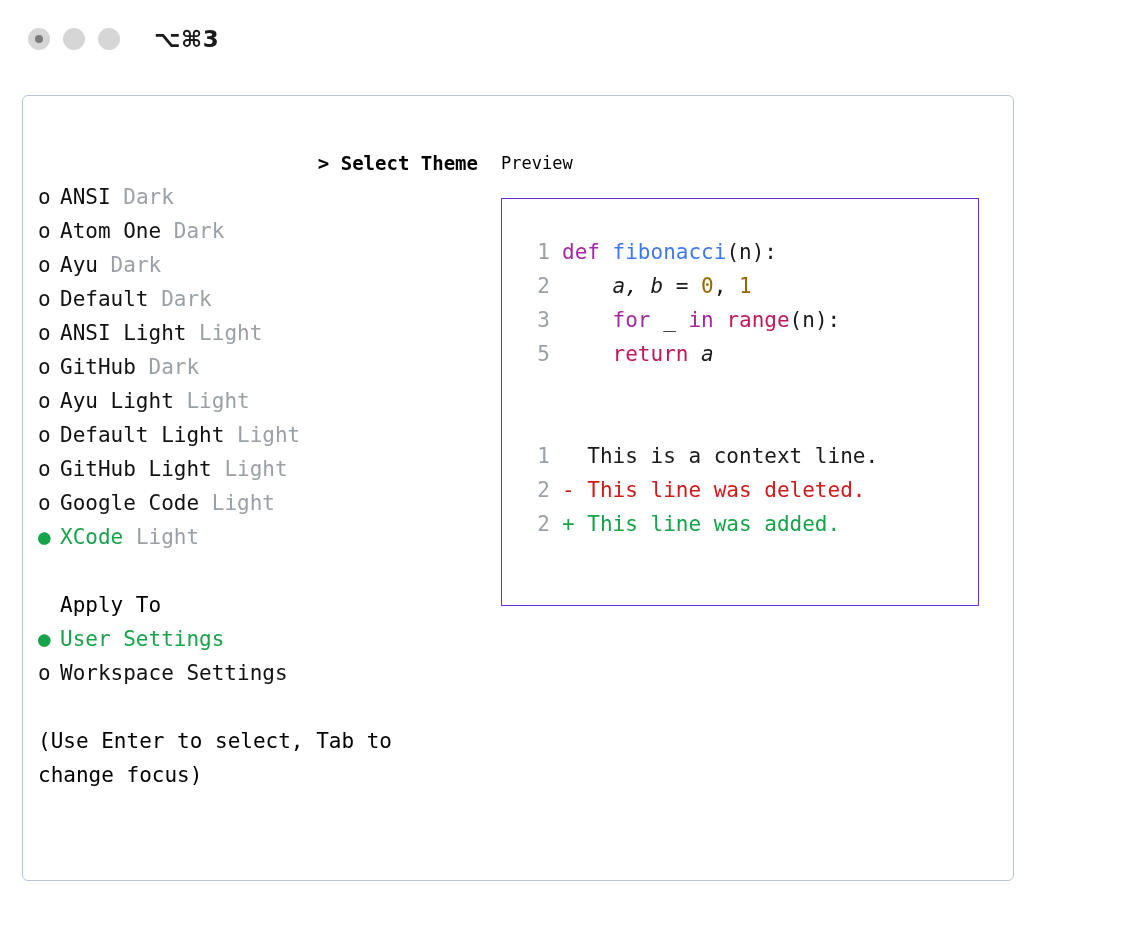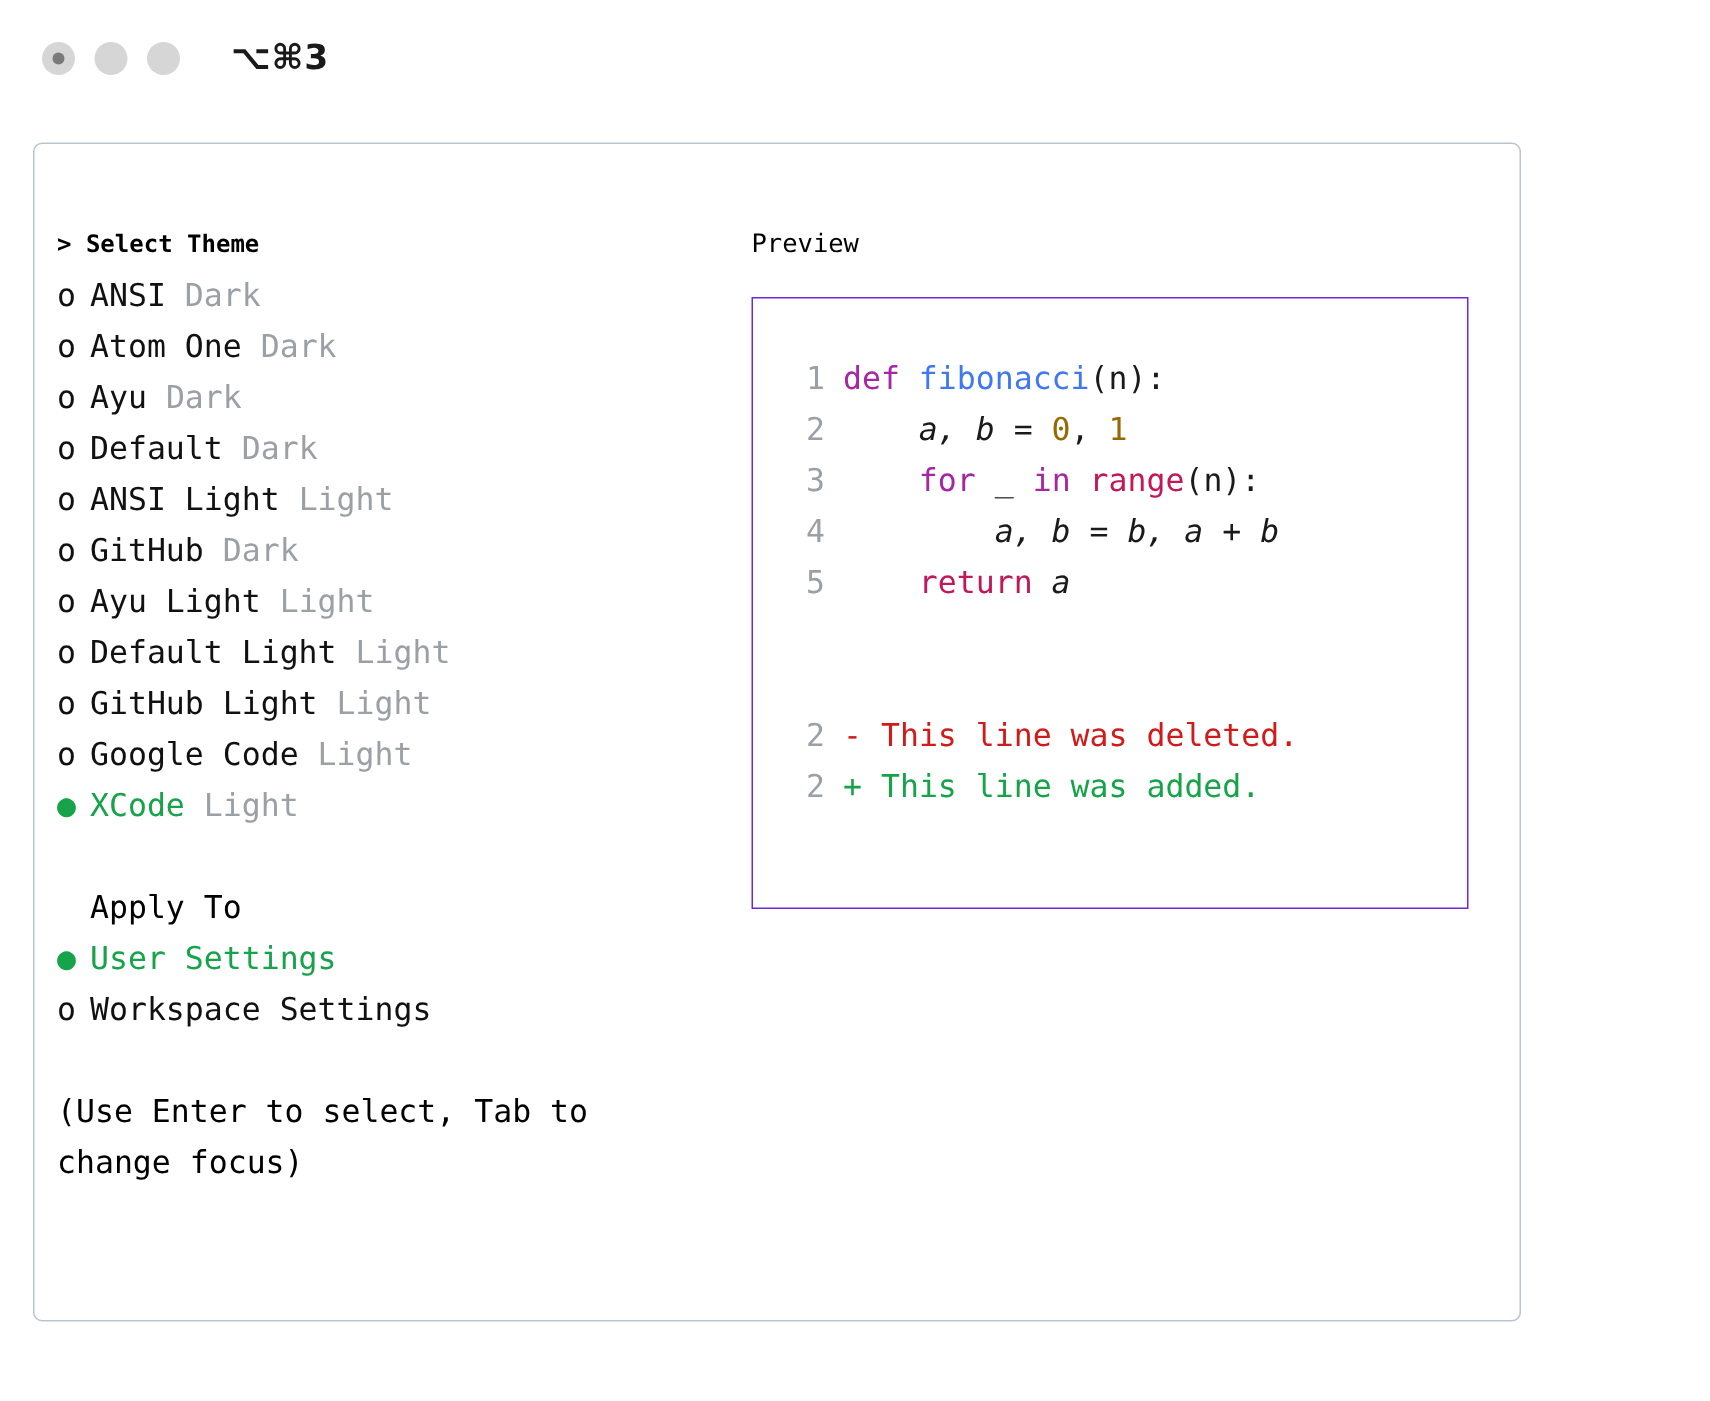--- a/index.html
+++ b/index.html
@@ -80,25 +80,26 @@
     top: 50px;
     width: 440px;
   }
   .right-col {
     position: absolute;
     left: 478px;
     top: 50px;
     width: 500px;
   }
   .heading {
-    font-size: 16px;
+    font-size: 19px;
     font-weight: bold;
     color: #000000;
     line-height: 34px;
     white-space: pre;
+    text-align: right;
   }
   .opt {
     font-size: 21px;
     line-height: 34px;
     color: #111111;
     white-space: pre;
   }
   .opt .bullet {
     display: inline-block;
     width: 22px;
@@ -204,27 +205,27 @@
       <div class="right-col">
         <div class="preview-title">Preview</div>
         <div class="preview-box">
 
           <div class="code-line"><span class="ln">1</span><span class="kw">def </span><span class="fn">fibonacci</span><span class="plain">(n):</span></div>
 
           <div class="code-line"><span class="ln">2</span><span class="it plain">    a, b = </span><span class="num">0</span><span class="plain">, </span><span class="num">1</span></div>
 
           <div class="code-line"><span class="ln">3</span><span class="plain">    </span><span class="kw">for</span><span class="it plain"> _ </span><span class="kw">in </span><span class="bi">range</span><span class="plain">(n):</span></div>
 
-          <div class="code-line"><span class="ln">4</span><span class="it plain">        a, b = b, a + b</span></div>
 
           <div class="code-line"><span class="ln">5</span><span class="plain">    </span><span class="bi">return</span><span class="it plain"> a</span></div>
 
           <div class="blank"></div>
           <div class="blank"></div>
 
+          <div class="code-line"><span class="ln">1</span><span class="ctx"> </span><span class="ctx"> This is a context line.</span></div>
 
           <div class="code-line"><span class="ln">2</span><span class="del">-</span><span class="del"> This line was deleted.</span></div>
 
           <div class="code-line"><span class="ln">2</span><span class="add">+</span><span class="add"> This line was added.</span></div>
 
         </div>
       </div>
 
     </div>
   </div>

